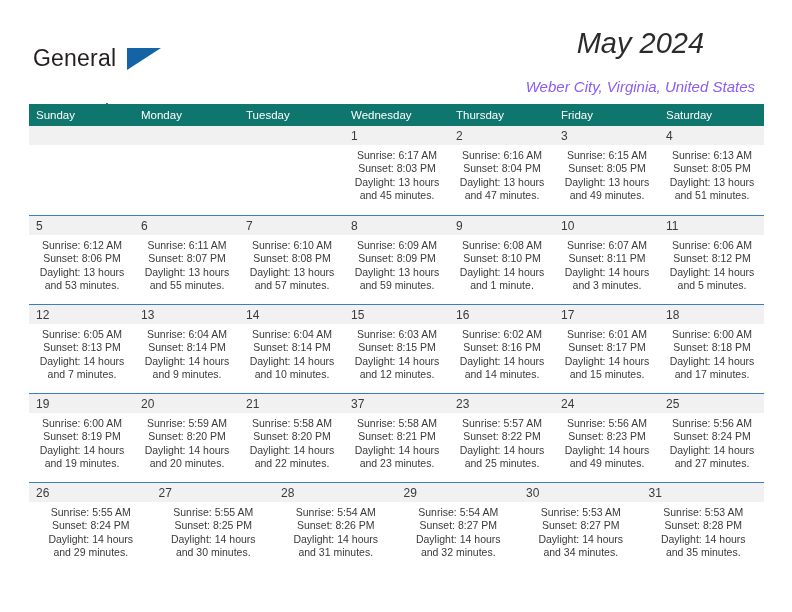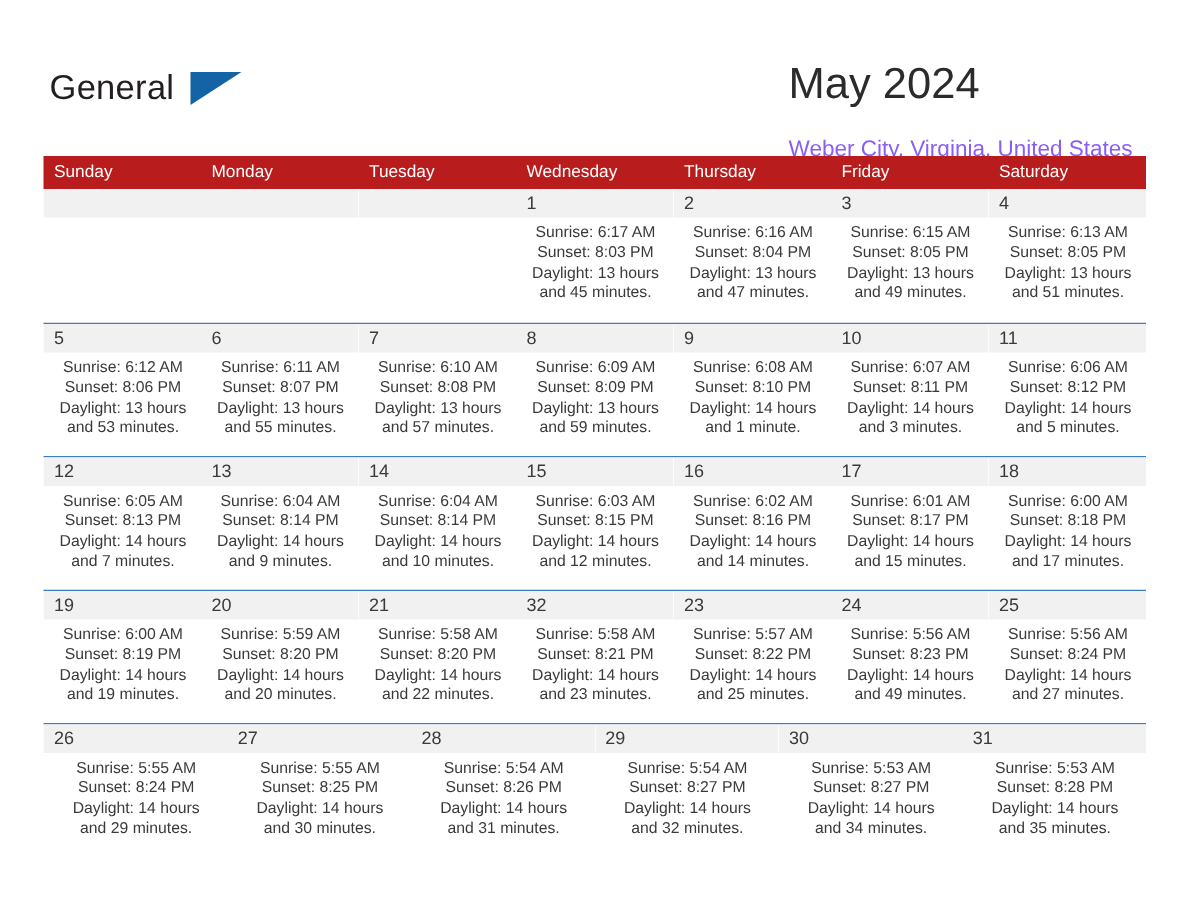--- a/index.html
+++ b/index.html
@@ -61,22 +61,23 @@
     top: 15px;
     width: 0;
     height: 0;
     border-left: 34px solid #1464a5;
     border-bottom: 22px solid transparent;
   }
 
   .title-block {
     position: absolute;
     right: 37px;
-    top: 39px;
-    text-align: left;
+    top: 26px;
+    text-align: center;
+    font-style: italic;
   }
   .cal-title {
     font-size: 29px;
     color: #2b2b2b;
     line-height: 34px;
     font-weight: normal;
     white-space: nowrap;
   }
   .cal-subtitle {
     margin-top: 18px;
@@ -88,21 +89,21 @@
 
   
   .calendar {
     position: absolute;
     left: 29px;
     top: 104px;
     width: 735px;
   }
   .cal-head {
     display: flex;
-    background: #b91c1c;
+    background: #0f766e;
     height: 22px;
   }
   .cal-head .hcell {
     flex: 1 1 0;
     color: #ffffff;
     font-size: 11.5px;
     line-height: 22px;
     padding-left: 7px;
     box-sizing: border-box;
     white-space: nowrap;
@@ -377,21 +378,21 @@
           <div class="day">
             <div class="daynum-band"><span class="daynum">21</span></div>
             <div class="day-lines">
               <div>Sunrise: 5:58 AM</div>
               <div>Sunset: 8:20 PM</div>
               <div>Daylight: 14 hours</div>
               <div>and 22 minutes.</div>
             </div>
           </div>
           <div class="day">
-            <div class="daynum-band"><span class="daynum">32</span></div>
+            <div class="daynum-band"><span class="daynum">37</span></div>
             <div class="day-lines">
               <div>Sunrise: 5:58 AM</div>
               <div>Sunset: 8:21 PM</div>
               <div>Daylight: 14 hours</div>
               <div>and 23 minutes.</div>
             </div>
           </div>
           <div class="day">
             <div class="daynum-band"><span class="daynum">23</span></div>
             <div class="day-lines">

